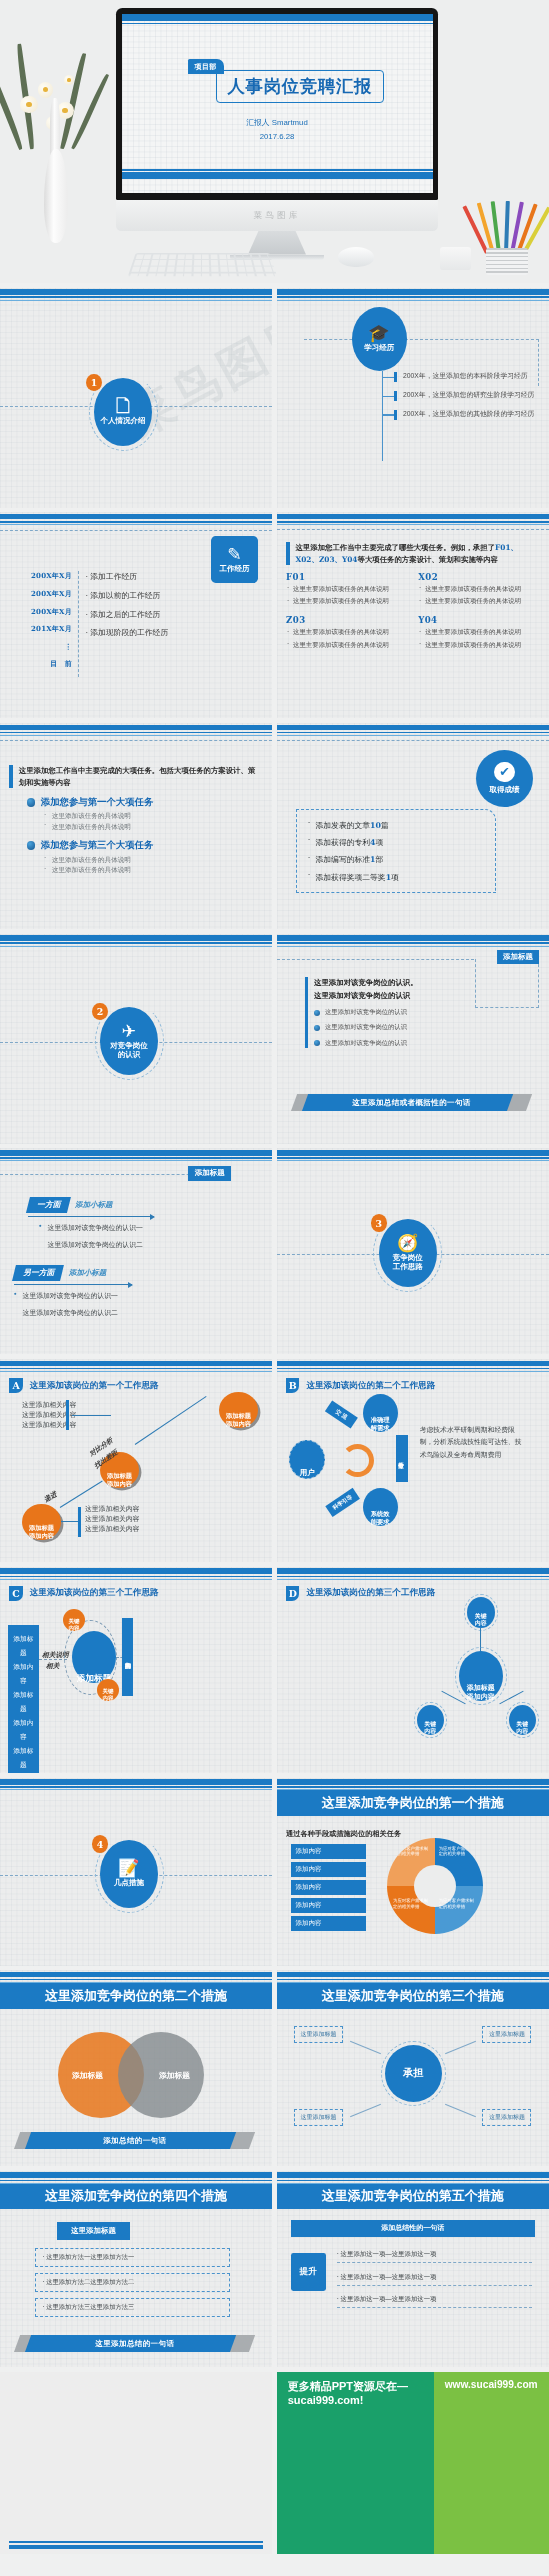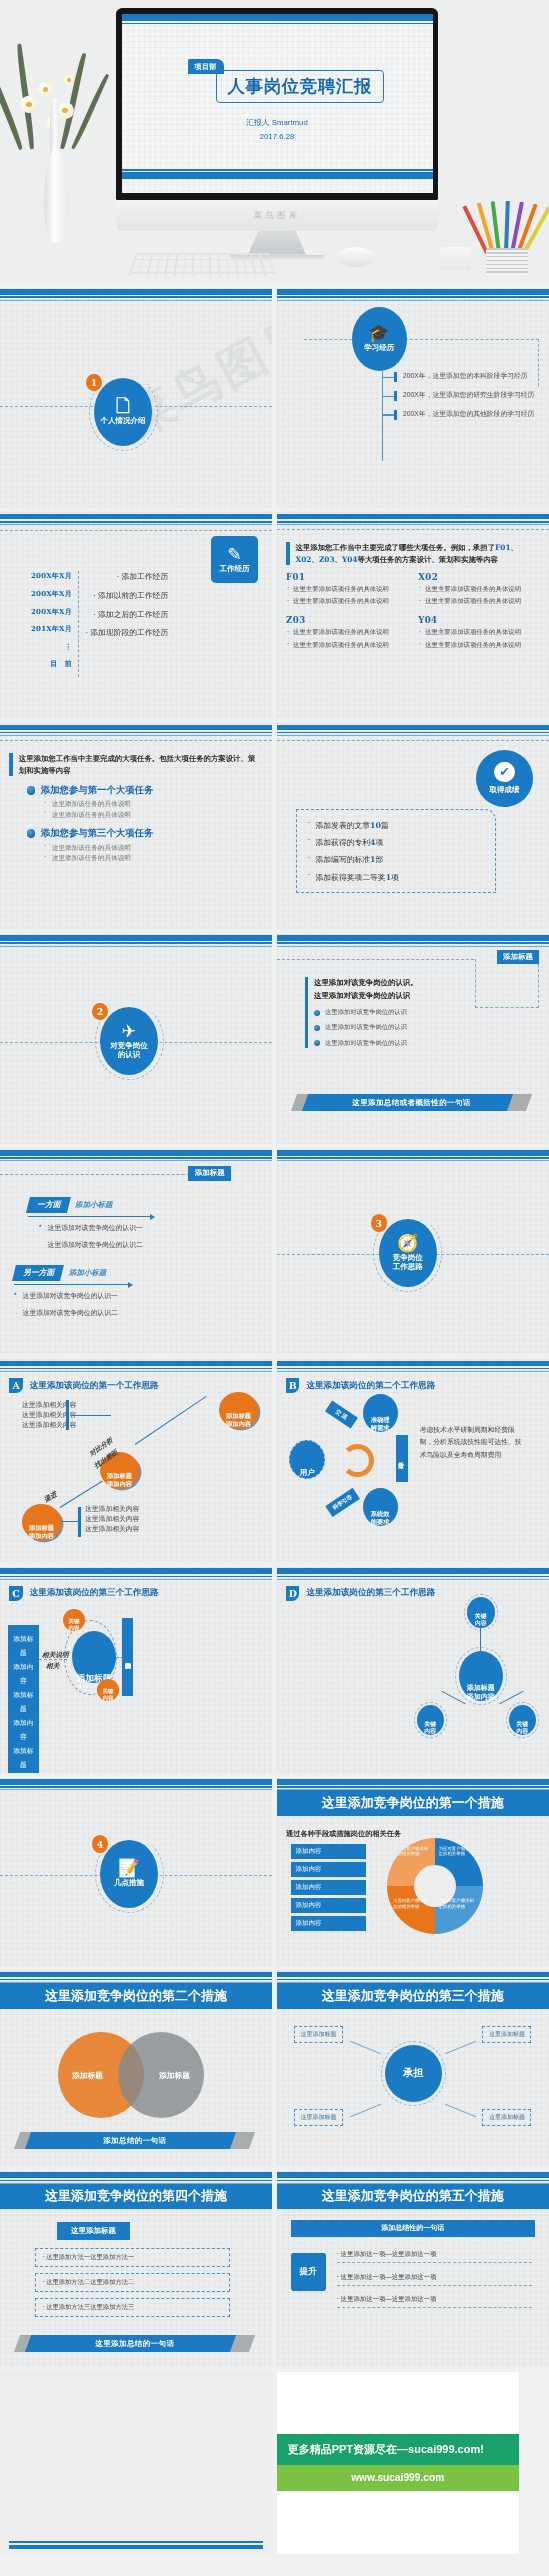--- a/index.html
+++ b/index.html
@@ -157,21 +157,21 @@
   .tl-item .cap { width:2.4px; height:10.2px; background:#1b7ac4; margin-top:0.8px; }
   .tl-item .txt { margin-left:6.3px; font-size:6.8px; color:#4b4b4b; line-height:1.5;
      max-width:169px; }
 
   
   .datelist { display:flex; }
   .dates { text-align:right; padding-right:6.3px; border-right:1.1px dashed #7fa8c8; }
   .dates div { font-size:7px; font-weight:bold; color:#1668b3;
     font-family:"DejaVu Serif",serif; margin-bottom:7.8px; letter-spacing:0.2px;}
   .dots { color:#1668b3; font-size:7px; letter-spacing:1.6px; }
-  .descs { padding-left:6.3px;text-align:right; }
+  .descs { padding-left:6.3px; }
   .descs div { font-size:7.8px; color:#3b3b3b; margin-bottom:7.8px; }
 
   
   .quote { display:flex; gap:5.5px; }
   .quote .vbar { width:3.9px; background:#1b7ac4; flex:none; }
   .quote p { font-size:7.4px; font-weight:bold; color:#2e2e2e; line-height:1.55; }
   .quote p b { color:#1668b3; font-family:"DejaVu Serif",serif; }
 
   .cols2 { display:flex; gap:11px; margin-top:6.3px; }
   .col { flex:1; }
@@ -260,21 +260,21 @@
      margin-bottom:3.1px; line-height:1.35; }
 
   .footer-slide { background:#ededed; }
   .ft-tag { display:inline-block; border:0.9px solid #1b7ac4; background:#1b7ac4;
     color:#fff; font-size:7px; font-weight:bold; padding:1.6px 5.5px; }
   .ft-row { margin-top:9.4px; display:flex; align-items:baseline; gap:6.3px; }
   .ft-row b { font-size:7.8px; color:#1a1a1a; }
   .ft-row em { font-style:normal; font-size:6px; color:#333; }
   .ft-note { font-size:6px; color:#333; line-height:1.7; margin-top:7.8px; }
 
-  .promo { width:242px; background:#fff; display:flex; flex-direction:column;
+  .promo { width:272px; background:#fff; display:flex; flex-direction:row;
      justify-content:center; }
   .promo .g1 { background:#1aa06a; color:#fff; font-size:11px; font-weight:bold;
      padding:7.8px 11px; }
   .promo .g2 { background:#7bc143; color:#fff; font-size:10.2px; font-weight:bold;
      padding:7.8px 11px; text-align:center; }
 </style>
 </head>
 <body>
 
 <div class="page">
@@ -490,21 +490,21 @@
 
   <div class="row">
     <div class="slide" style="height:206px">
       <div class="bars-top">
           <div class="bar h7"></div>
           <div class="bar h2"></div>
           <div class="bar h1"></div>
         </div>
       <div class="slide-body" style="height:171px;position:relative">
         <div class="hline-dash" style="position:absolute;left:0;right:0;top:3.9px"></div>
-        <div class="quote" style="margin-top:11px">
+        <div class="quote" style="margin-top:23px">
           <div class="vbar"></div>
           <p>这里添加您工作当中主要完成的大项任务。包括大项任务的方案设计、策划和实施等内容</p>
         </div>
         <div class="tasklist">
           <div>
             <div class="task-h">
                 <div class="ball"></div>
               <span>添加您参与第一个大项任务</span>
               </div>
             <ul>

